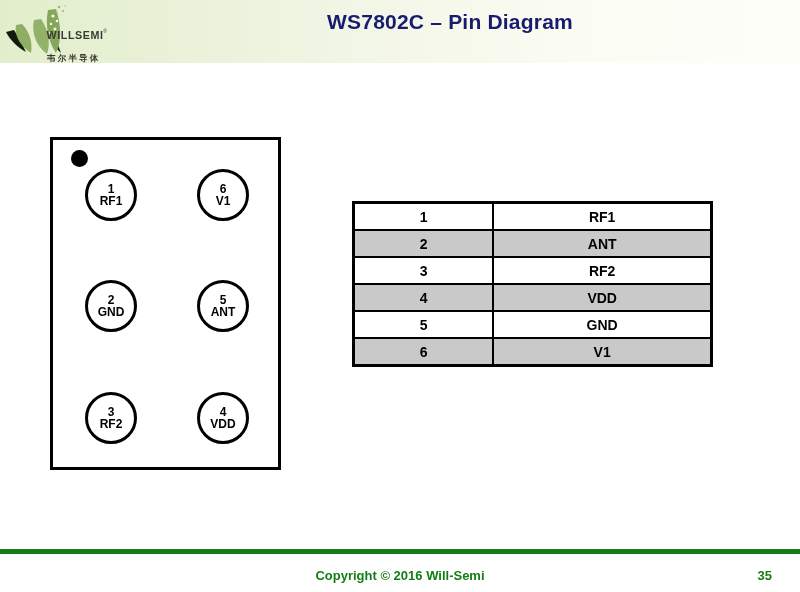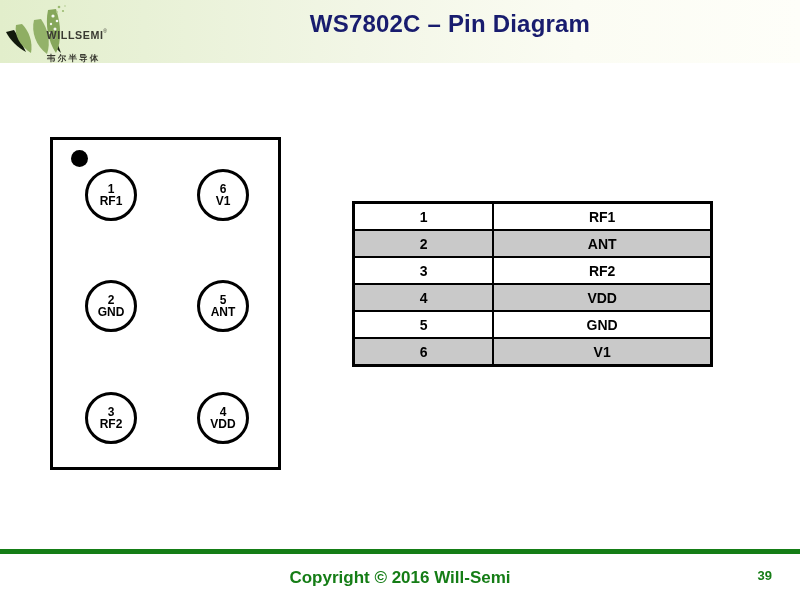--- a/index.html
+++ b/index.html
@@ -63,21 +63,21 @@
     letter-spacing: 2.2px;
     color: #3a3a32;
     margin-top: 12px;
   }
   .slide-title {
     position: absolute;
     left: 130px;
     top: 10px;
     width: 640px;
     text-align: center;
-    font-size: 24px;
+    font-size: 21px;
     font-weight: bold;
     color: #181c6e;
     letter-spacing: 0.2px;
     white-space: nowrap;
   }
 
   
   .package {
     position: absolute;
     left: 50px;
@@ -159,21 +159,21 @@
     width: 800px;
     height: 5px;
     background: #157d16;
   }
   .footer-copyright {
     position: absolute;
     left: 0;
     top: 568px;
     width: 800px;
     text-align: center;
-    font-size: 17px;
+    font-size: 13px;
     font-weight: bold;
     color: #157d16;
   }
   .footer-pageno {
     position: absolute;
     right: 28px;
     top: 568px;
     font-size: 13px;
     font-weight: bold;
     color: #157d16;
@@ -271,13 +271,13 @@
     </tr>
     <tr class="alt">
       <td class="col-num">6</td>
       <td class="col-name">V1</td>
     </tr>
   </tbody>
 </table>
 
 <div class="footer-rule"></div>
 <div class="footer-copyright">Copyright © 2016 Will-Semi</div>
-<div class="footer-pageno">39</div>
+<div class="footer-pageno">35</div>
 
 </body></html>

